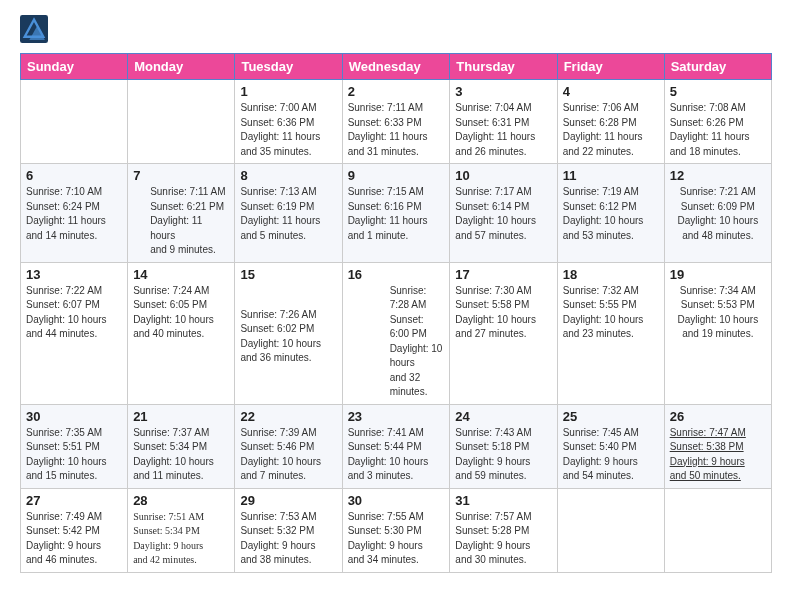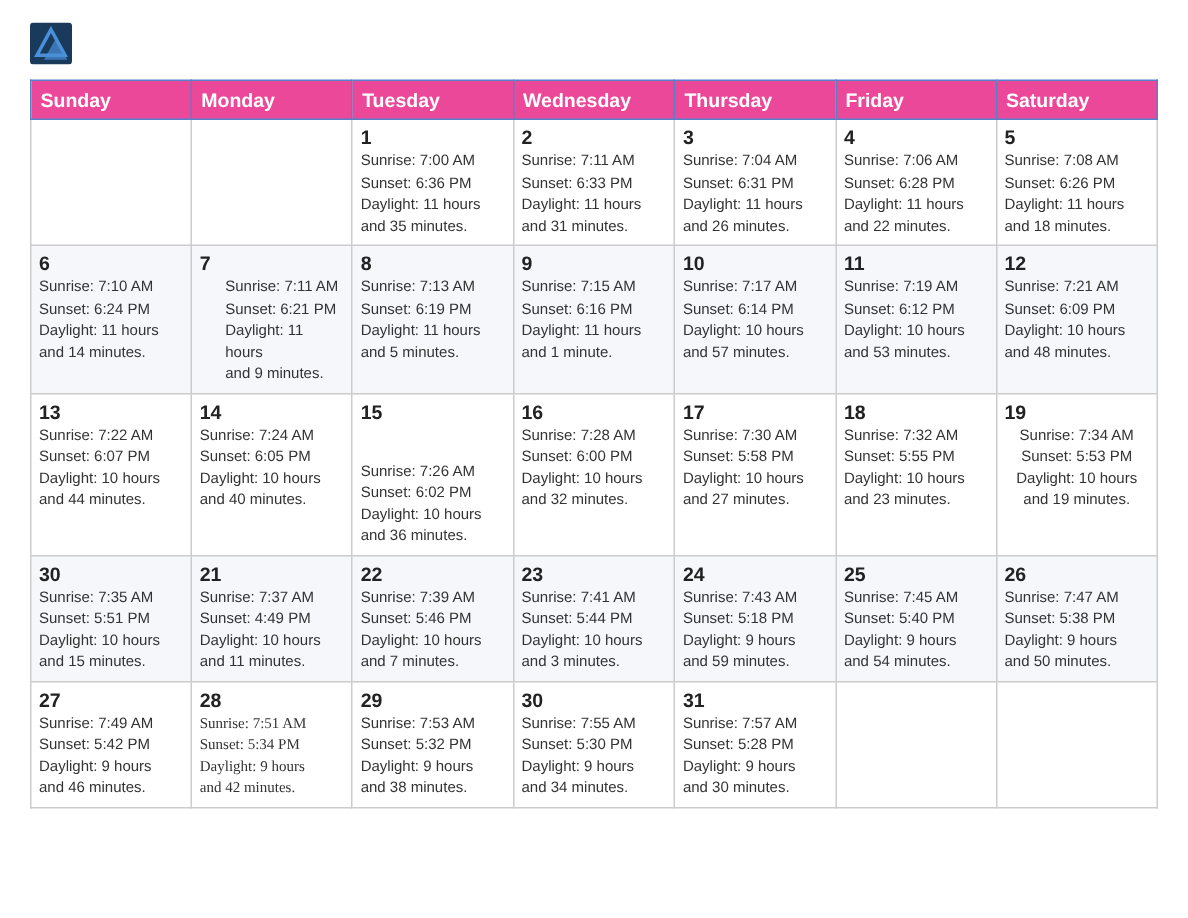--- a/index.html
+++ b/index.html
@@ -203,21 +203,21 @@
           </td>
           <td>
             <span class="day-number">11</span>
             <div class="day-info" style="white-space: pre-line;">Sunrise: 7:19 AM
 Sunset: 6:12 PM
 Daylight: 10 hours
 and 53 minutes.</div>
           </td>
           <td>
             <span class="day-number">12</span>
-            <div class="day-info" style="white-space: pre-line;">Sunrise: 7:21 AM
+            <div class="day-info" style="white-space: pre-line; text-align: center;">Sunrise: 7:21 AM
 Sunset: 6:09 PM
 Daylight: 10 hours
 and 48 minutes.</div>
           </td>
         </tr>
         <tr>
           <td>
             <span class="day-number">13</span>
             <div class="day-info" style="white-space: pre-line;">Sunrise: 7:22 AM
 Sunset: 6:07 PM
@@ -233,21 +233,21 @@
           </td>
           <td>
             <span class="day-number">15</span>
             <div class="day-info" style="white-space: pre-line; margin-top: 26px;">Sunrise: 7:26 AM
 Sunset: 6:02 PM
 Daylight: 10 hours
 and 36 minutes.</div>
           </td>
           <td>
             <span class="day-number">16</span>
-            <div class="day-info" style="white-space: pre-line;">Sunrise: 7:28 AM
+            <div class="day-info" style="white-space: pre-line; margin-left: 42px;">Sunrise: 7:28 AM
 Sunset: 6:00 PM
 Daylight: 10 hours
 and 32 minutes.</div>
           </td>
           <td>
             <span class="day-number">17</span>
             <div class="day-info" style="white-space: pre-line;">Sunrise: 7:30 AM
 Sunset: 5:58 PM
 Daylight: 10 hours
 and 27 minutes.</div>
@@ -271,21 +271,21 @@
           <td>
             <span class="day-number">30</span>
             <div class="day-info" style="white-space: pre-line;">Sunrise: 7:35 AM
 Sunset: 5:51 PM
 Daylight: 10 hours
 and 15 minutes.</div>
           </td>
           <td>
             <span class="day-number">21</span>
             <div class="day-info" style="white-space: pre-line;">Sunrise: 7:37 AM
-Sunset: 4:49 PM
+Sunset: 5:34 PM
 Daylight: 10 hours
 and 11 minutes.</div>
           </td>
           <td>
             <span class="day-number">22</span>
             <div class="day-info" style="white-space: pre-line;">Sunrise: 7:39 AM
 Sunset: 5:46 PM
 Daylight: 10 hours
 and 7 minutes.</div>
           </td>
@@ -305,21 +305,21 @@
           </td>
           <td>
             <span class="day-number">25</span>
             <div class="day-info" style="white-space: pre-line;">Sunrise: 7:45 AM
 Sunset: 5:40 PM
 Daylight: 9 hours
 and 54 minutes.</div>
           </td>
           <td>
             <span class="day-number">26</span>
-            <div class="day-info" style="white-space: pre-line;">Sunrise: 7:47 AM
+            <div class="day-info" style="white-space: pre-line; text-decoration: underline;">Sunrise: 7:47 AM
 Sunset: 5:38 PM
 Daylight: 9 hours
 and 50 minutes.</div>
           </td>
         </tr>
         <tr>
           <td>
             <span class="day-number">27</span>
             <div class="day-info" style="white-space: pre-line;">Sunrise: 7:49 AM
 Sunset: 5:42 PM

